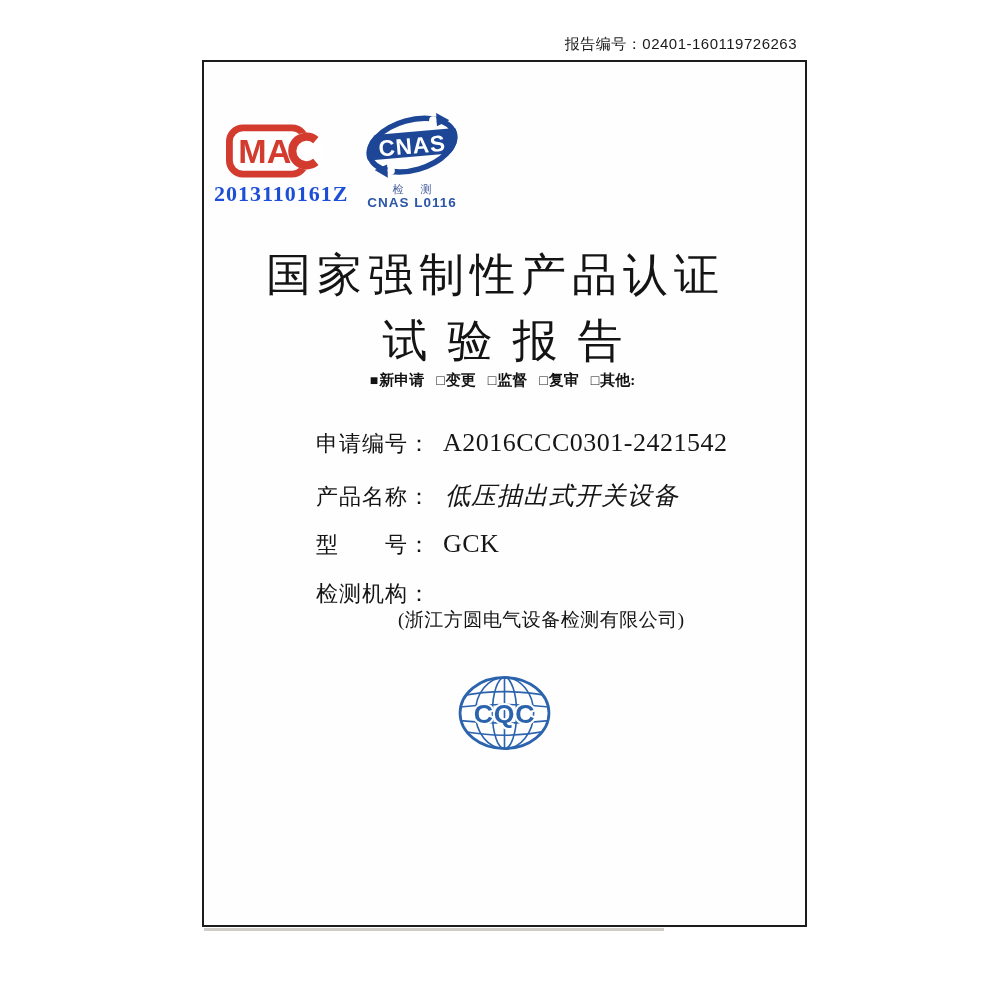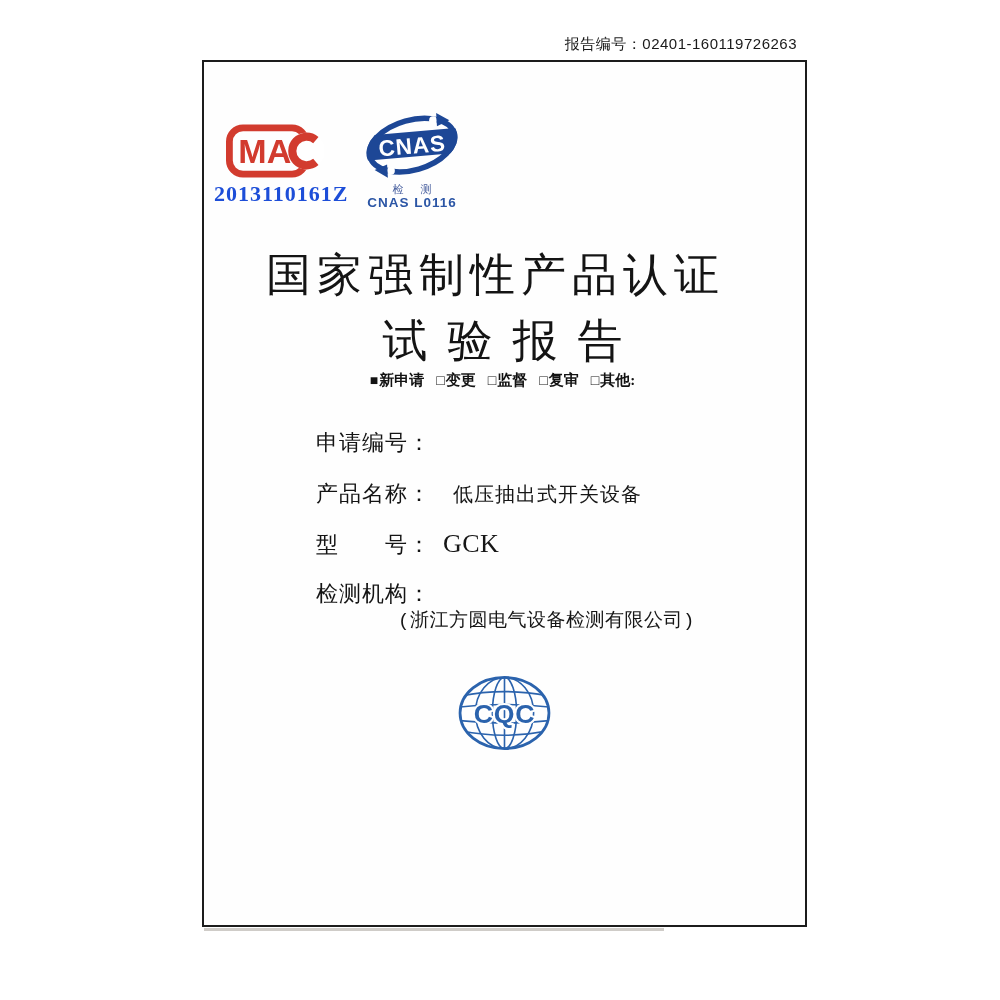--- a/index.html
+++ b/index.html
@@ -63,28 +63,28 @@
     left:202px;top:371px;width:601px;
     display:flex;justify-content:center;gap:12px;
     font-size:15px;font-weight:600;color:#121212;white-space:nowrap;
   }
   .apptype-option{display:inline-flex;align-items:center;gap:1px;}
   .box-glyph{font-size:14px;line-height:1;}
 
   
   .field-row{left:316px;display:flex;align-items:baseline;white-space:nowrap;}
   .field-label{font-size:22px;color:#141414;letter-spacing:1px;}
-  .value-cjk{font-size:20px;margin-left:22px;letter-spacing:1px;}
+  .value-cjk{font-size:25px;margin-left:14px;letter-spacing:1px;font-style:italic;}
   .value-latin{font-size:26px;margin-left:12px;letter-spacing:.5px;font-family:"Liberation Serif","DejaVu Serif",serif;}
   .value-org{font-size:19px;margin-left:10px;letter-spacing:.5px;}
   .row-appno{top:428px;}
   .row-product{top:479px;}
   .row-model{top:529px;}
   .row-org{top:579px;align-items:flex-end;}
-  .org-line2{left:398px;top:607px;font-size:19px;letter-spacing:.5px;white-space:nowrap;font-family:Liberation Mono, monospace;}
+  .org-line2{left:398px;top:607px;font-size:19px;letter-spacing:.5px;white-space:nowrap;}
 
   
   .cqc-logo{left:456px;top:675px;width:97px;height:76px;}
 
   
   .scan-shadow{
     left:204px;top:928px;width:460px;height:3px;
     background:#a9a39c;opacity:.55;filter:blur(.6px);
   }
 </style>
@@ -150,20 +150,21 @@
       <span>复审</span>
     </span>
     <span class="apptype-option">
       <span class="box-glyph">□</span>
       <span>其他:</span>
     </span>
   </div>
 
   <div class="abs field-row row-appno">
     <span class="field-label">申请编号：</span>
+    <span class="value-latin">A2016CCC0301-2421542</span>
   </div>
 
   <div class="abs field-row row-product">
     <span class="field-label">产品名称：</span>
     <span class="value-cjk">低压抽出式开关设备</span>
   </div>
 
   <div class="abs field-row row-model">
     <span class="field-label">型　　号：</span>
     <span class="value-latin">GCK</span>

